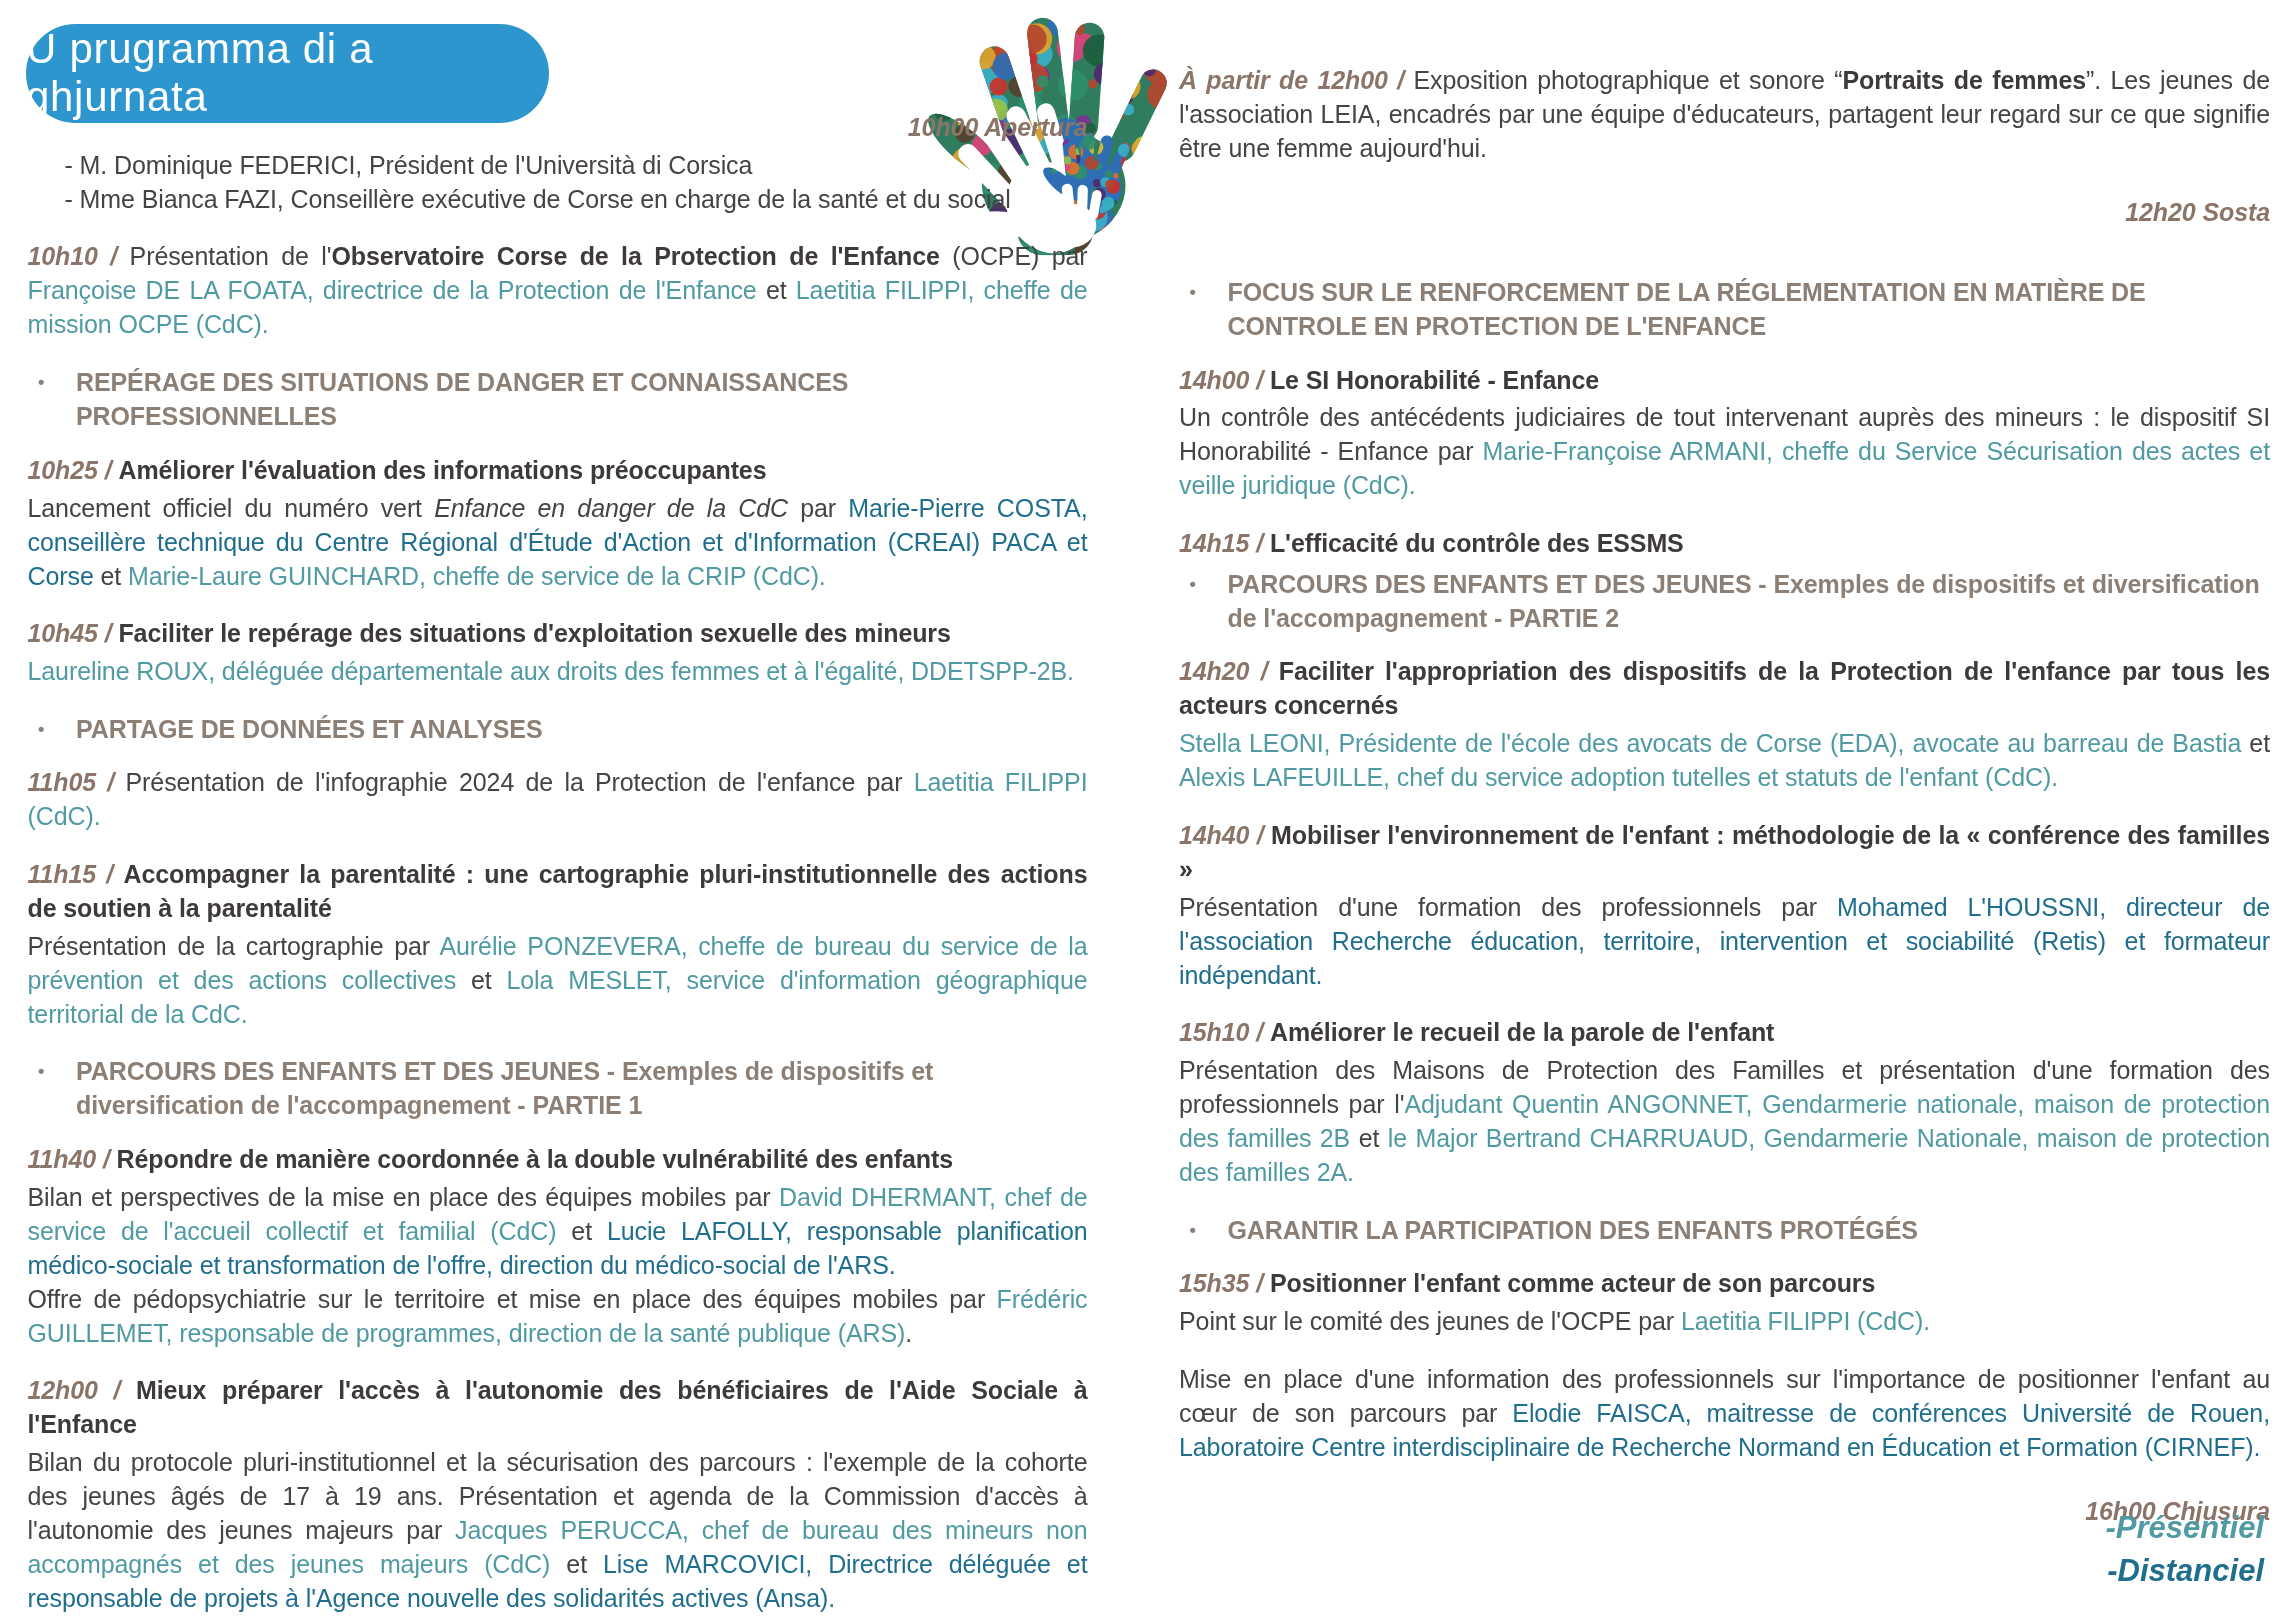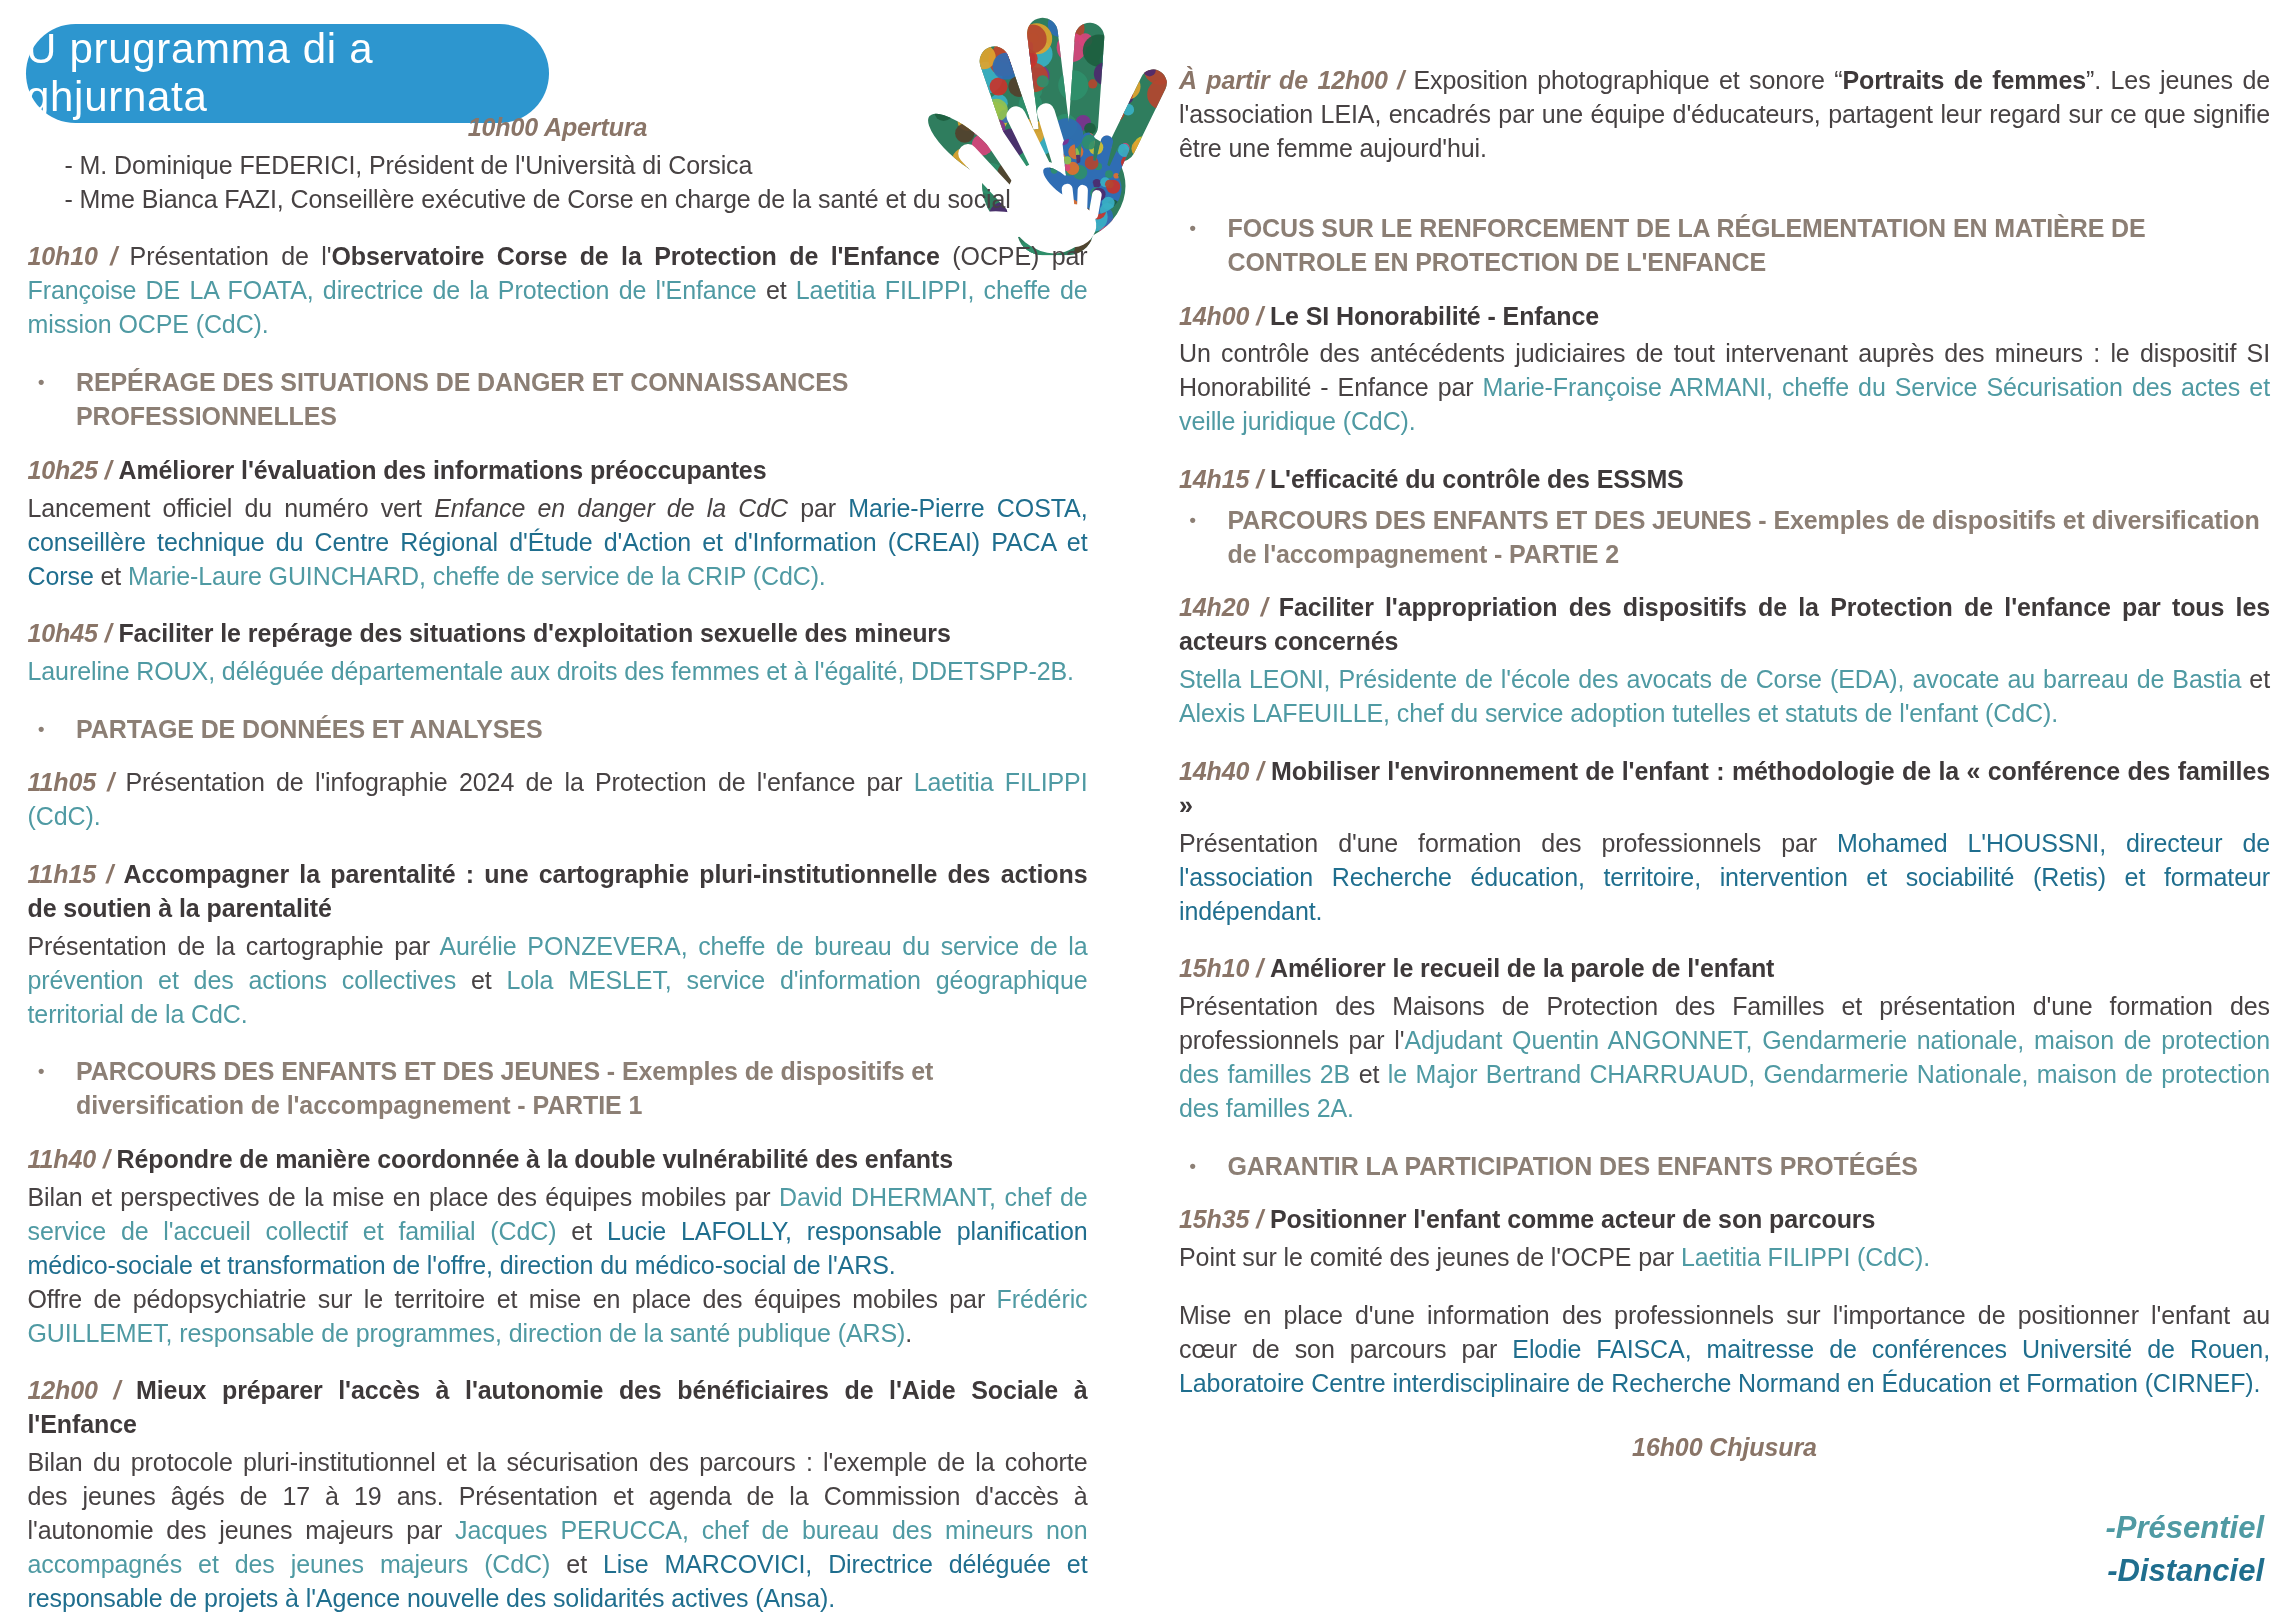--- a/index.html
+++ b/index.html
@@ -37,21 +37,21 @@
     margin:0 0 23.6px 0;
     text-align:justify;
     font-size:25px;
     line-height:34px;
     letter-spacing:-0.1px;
     color:var(--dark);
   }
   .para.tight{ margin-bottom:3.9px; }
   .para.mb0{ margin-bottom:0; }
   .para.mt-lg{ margin-top:30px; }
-  .para.nojust{ text-align:center; }
+  .para.nojust{ text-align:right; }
 
   .lines{ margin:0 0 23.6px 0; padding-left:37px; font-size:25px; line-height:34px; letter-spacing:-0.1px; }
   .lines .line{ display:block; }
 
   .bullet{
     display:flex;
     margin:6.5px 0 19.6px 0;
     color:var(--bullet);
     font-weight:700;
     font-size:25px;
@@ -361,20 +361,21 @@
         <span class="btext">PARCOURS DES ENFANTS ET DES JEUNES - Exemples de dispositifs et diversification de l'accompagnement - PARTIE 1</span>
       </div>
       <p class="para tight"><span class="s-time">11h40 /</span><span class="s-r"> </span><span class="s-b">Répondre de manière coordonnée à la double vulnérabilité des enfants</span></p>
       <p class="para mb0"><span class="s-r">Bilan et perspectives de la mise en place des équipes mobiles par </span><span class="s-teal">David DHERMANT, chef de service de l'accueil collectif et familial (CdC)</span><span class="s-r"> et </span><span class="s-blue">Lucie LAFOLLY, responsable planification médico-sociale et transformation de l'offre, direction du médico-social de l'ARS.</span></p>
       <p class="para"><span class="s-r">Offre de pédopsychiatrie sur le territoire et mise en place des équipes mobiles par </span><span class="s-teal">Frédéric GUILLEMET, responsable de programmes, direction de la santé publique (ARS)</span><span class="s-r">.</span></p>
       <p class="para tight"><span class="s-time">12h00 /</span><span class="s-r"> </span><span class="s-b">Mieux préparer l'accès à l'autonomie des bénéficiaires de l'Aide Sociale à l'Enfance</span></p>
       <p class="para"><span class="s-r">Bilan du protocole pluri-institutionnel et la sécurisation des parcours : l'exemple de la cohorte des jeunes âgés de 17 à 19 ans. Présentation et agenda de la Commission d'accès à l'autonomie des jeunes majeurs par </span><span class="s-teal">Jacques PERUCCA, chef de bureau des mineurs non accompagnés et des jeunes majeurs (CdC)</span><span class="s-r"> et </span><span class="s-blue">Lise MARCOVICI, Directrice déléguée et responsable de projets à l'Agence nouvelle des solidarités actives (Ansa).</span></p>
     </div>
   <div class="col col-right">
       <p class="para"><span class="s-time">À partir de 12h00 /</span><span class="s-r"> Exposition photographique et sonore “</span><span class="s-b">Portraits de femmes</span><span class="s-r">”. Les jeunes de l'association LEIA, encadrés par une équipe d'éducateurs, partagent leur regard sur ce que signifie être une femme aujourd'hui.</span></p>
+      <p class="para mt-lg nojust"><span class="s-time">12h20 Sosta</span></p>
       <div class="bullet mt-lg">
         <span class="dot">•</span>
         <span class="btext">FOCUS SUR LE RENFORCEMENT DE LA RÉGLEMENTATION EN MATIÈRE DE CONTROLE EN PROTECTION DE L'ENFANCE</span>
       </div>
       <p class="para tight"><span class="s-time">14h00 /</span><span class="s-r"> </span><span class="s-b">Le SI Honorabilité - Enfance</span></p>
       <p class="para"><span class="s-r">Un contrôle des antécédents judiciaires de tout intervenant auprès des mineurs : le dispositif SI Honorabilité - Enfance par </span><span class="s-teal">Marie-Françoise ARMANI, cheffe du Service Sécurisation des actes et veille juridique (CdC).</span></p>
       <p class="para tight"><span class="s-time">14h15 /</span><span class="s-r"> </span><span class="s-b">L'efficacité du contrôle des ESSMS</span></p>
       <div class="bullet">
         <span class="dot">•</span>
         <span class="btext">PARCOURS DES ENFANTS ET DES JEUNES - Exemples de dispositifs et diversification de l'accompagnement - PARTIE 2</span>

